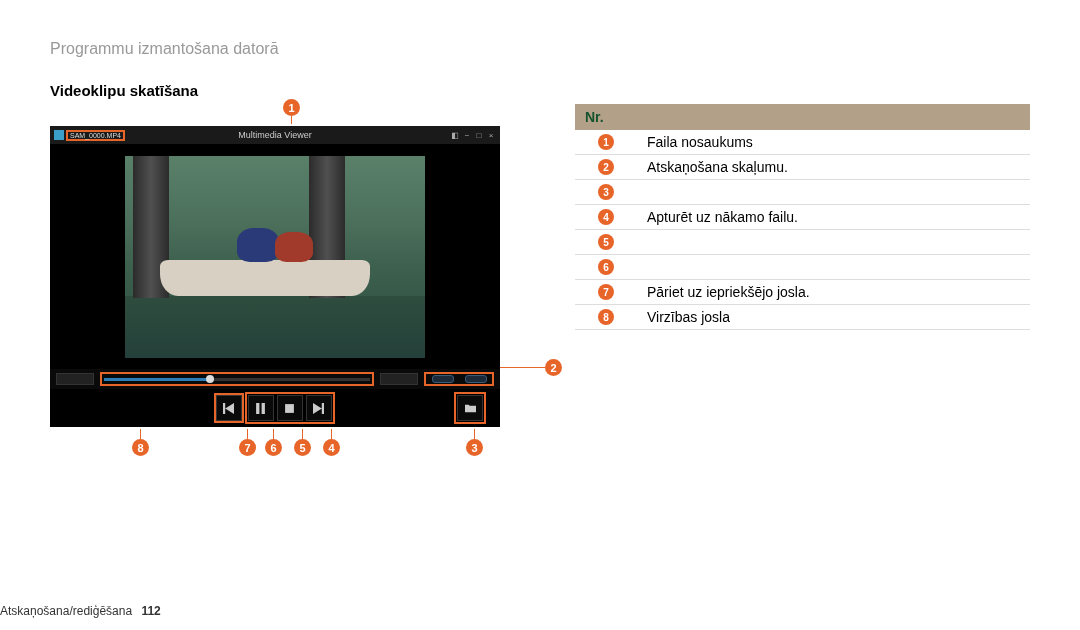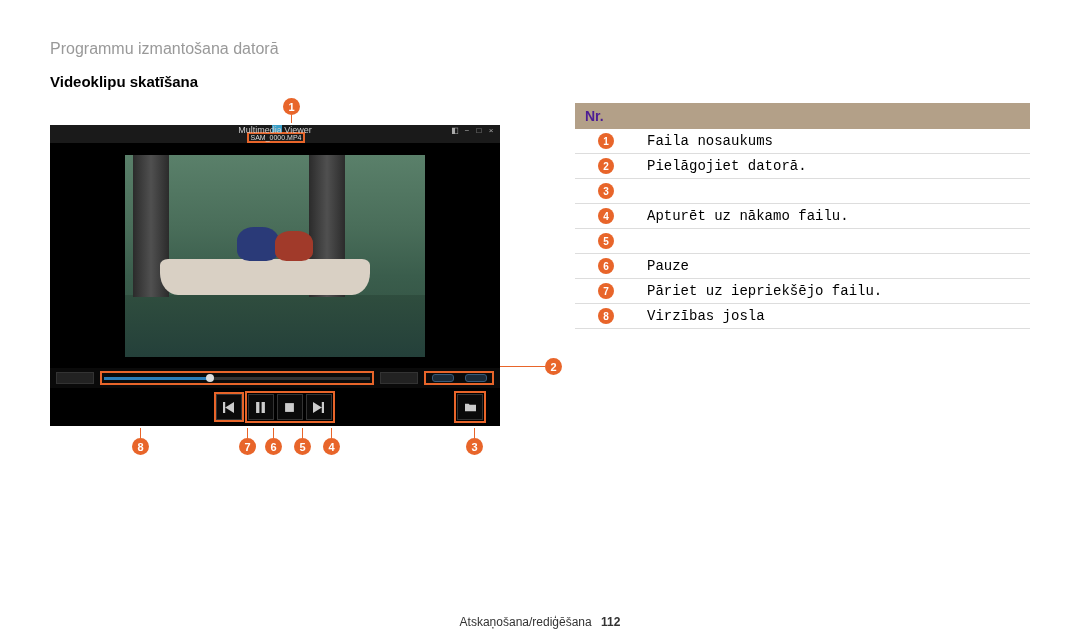--- a/index.html
+++ b/index.html
@@ -9,26 +9,25 @@
     font-family: Arial, sans-serif;
     background: #fff;
     color: #000;
     position: relative;
     padding: 40px 50px 20px 50px;
   }
   .header {
     color: #999;
     font-size: 16px;
     font-weight: 400;
-    margin-bottom: 15px;
+    margin-bottom: 24px;
   }
   .subheader {
     font-size: 15px;
     font-weight: bold;
-    margin-bottom: 8px;
   }
   .content {
     display: flex;
     gap: 70px;
     align-items: flex-start;
   }
   .left {
     position: relative;
     width: 460px;
   }
@@ -57,21 +56,20 @@
     position: relative;
   }
   .titlebar {
     height: 18px;
     background: #1a1a1a;
     display: flex;
     align-items: center;
     color: #ccc;
     font-size: 8px;
     position: relative;
-    flex-direction: column;
   }
   .titlebar .fileicon {
     width: 10px; height: 10px;
     background: #3aa0c9;
     margin-left: 4px;
   }
   .titlebar .filename-box {
     border: 2px solid #e8652a;
     padding: 0 2px;
     margin-left: 2px;
@@ -253,46 +251,45 @@
     left: 450px;
   }
   .hline-s { width: 45px; height: 1px; background: #e8652a; }
   
   .right-col {
     padding-top: 5px;
     width: 460px;
   }
   .table-header {
     background: #b3a088;
-    color: #4c1d95;
+    color: #14532d;
     display: flex;
     font-size: 14px;
     font-weight: 600;
   }
   .col-nr { width: 62px; padding: 5px 10px; }
   .col-desc { flex: 1; padding: 5px 10px; }
   .table-row {
     display: flex;
     border-bottom: 1px solid #ddd;
     font-size: 14px;
     align-items: center;
   }
   .table-row .col-nr { display:flex; justify-content:center; padding: 4px 0; }
-  .table-row .col-desc { padding: 4px 10px; font-family: Liberation Mono, monospace; }
+  .table-row .col-desc { padding: 4px 10px; }
   .num-badge {
     width: 16px; height: 16px; border-radius: 50%;
     background: #e8652a; color: #fff;
     font-size: 10px; font-weight: bold;
     display:flex; align-items:center; justify-content:center;
   }
   .footer {
     position: absolute;
-    bottom: 1px;
+    bottom: 12px;
     left: 0; right: 0;
-    text-align: center;
     font-size: 12px;
     color: #333;
   }
   .footer .pg { font-weight: bold; margin-left: 6px; }
 </style>
 </head>
 <body>
 
 <div class="header">Programmu izmantošana datorā</div>
 <div class="subheader">Videoklipu skatīšana</div>
@@ -418,21 +415,21 @@
     <div class="table-row">
       <div class="col-nr">
           <div class="num-badge">1</div>
         </div>
       <div class="col-desc">Faila nosaukums</div>
     </div>
     <div class="table-row">
       <div class="col-nr">
           <div class="num-badge">2</div>
         </div>
-      <div class="col-desc">Pielāgojiet datorā.</div>
+      <div class="col-desc">Atskaņošana skaļumu.</div>
     </div>
     <div class="table-row">
       <div class="col-nr">
           <div class="num-badge">3</div>
         </div>
     </div>
     <div class="table-row">
       <div class="col-nr">
           <div class="num-badge">4</div>
         </div>
@@ -440,27 +437,26 @@
     </div>
     <div class="table-row">
       <div class="col-nr">
           <div class="num-badge">5</div>
         </div>
     </div>
     <div class="table-row">
       <div class="col-nr">
           <div class="num-badge">6</div>
         </div>
-      <div class="col-desc">Pauze</div>
     </div>
     <div class="table-row">
       <div class="col-nr">
           <div class="num-badge">7</div>
         </div>
-      <div class="col-desc">Pāriet uz iepriekšējo failu.</div>
+      <div class="col-desc">Pāriet uz iepriekšējo josla.</div>
     </div>
     <div class="table-row">
       <div class="col-nr">
           <div class="num-badge">8</div>
         </div>
       <div class="col-desc">Virzības josla</div>
     </div>
   </div>
 </div>
 

